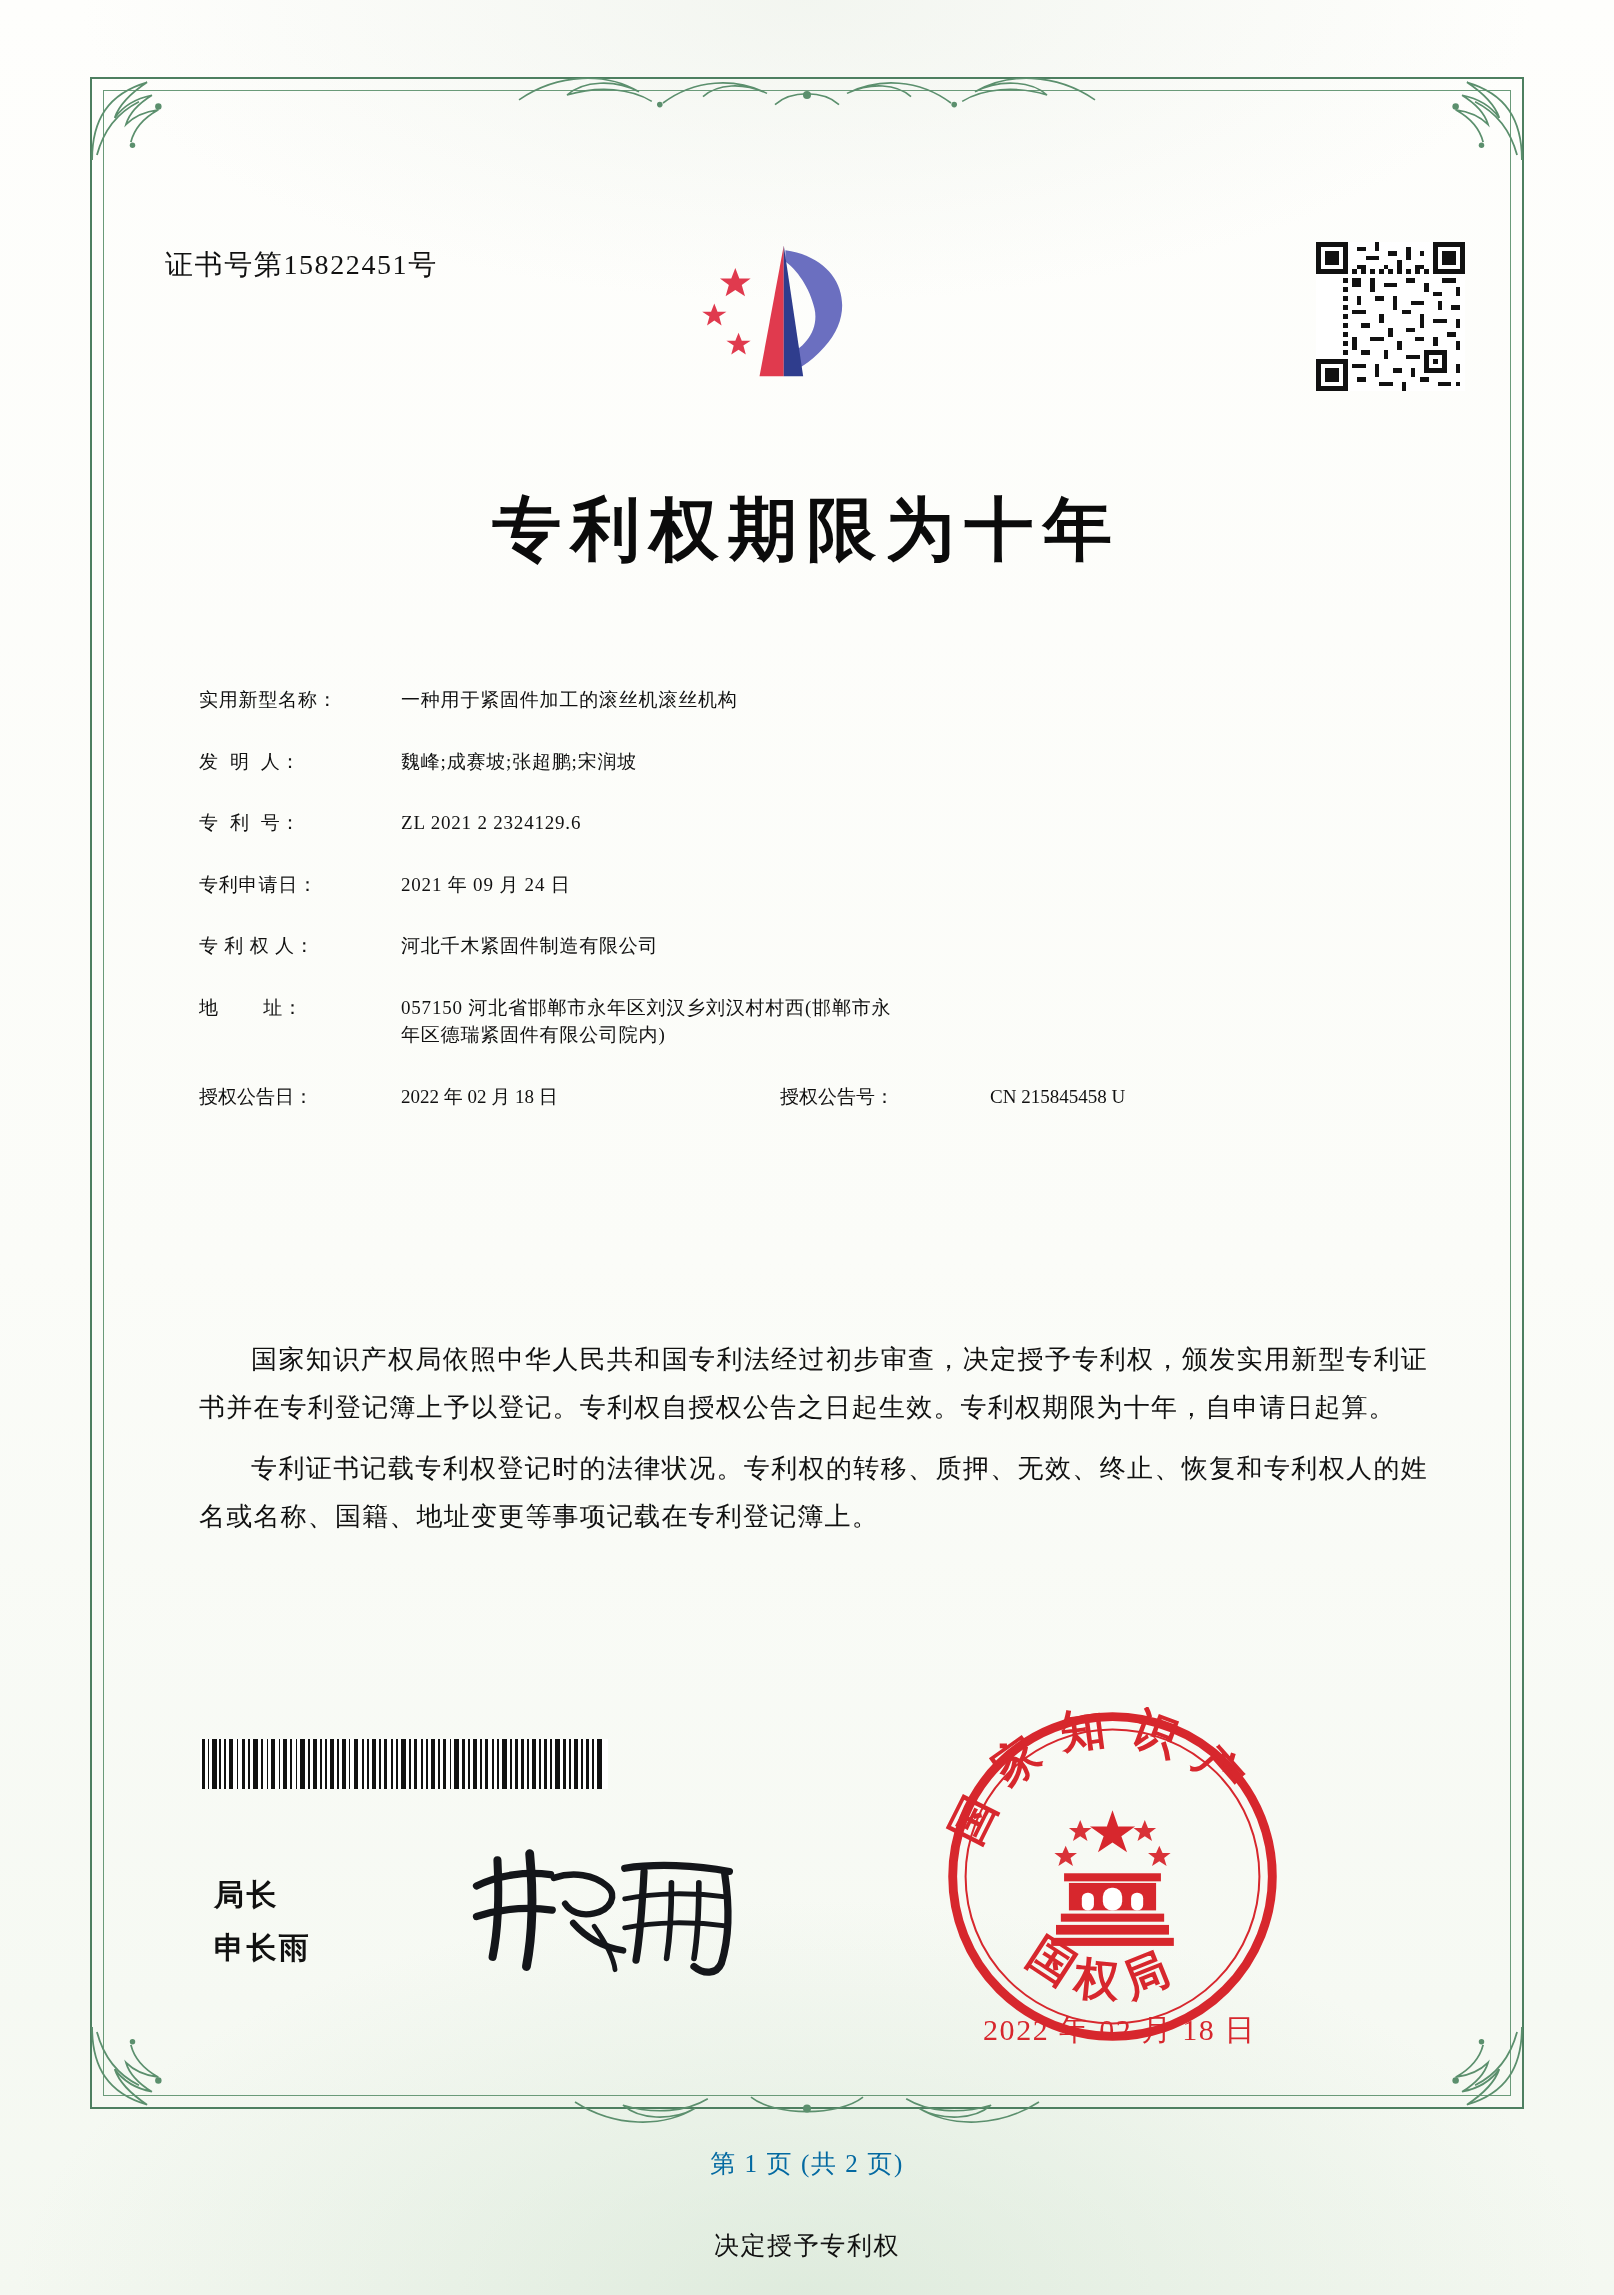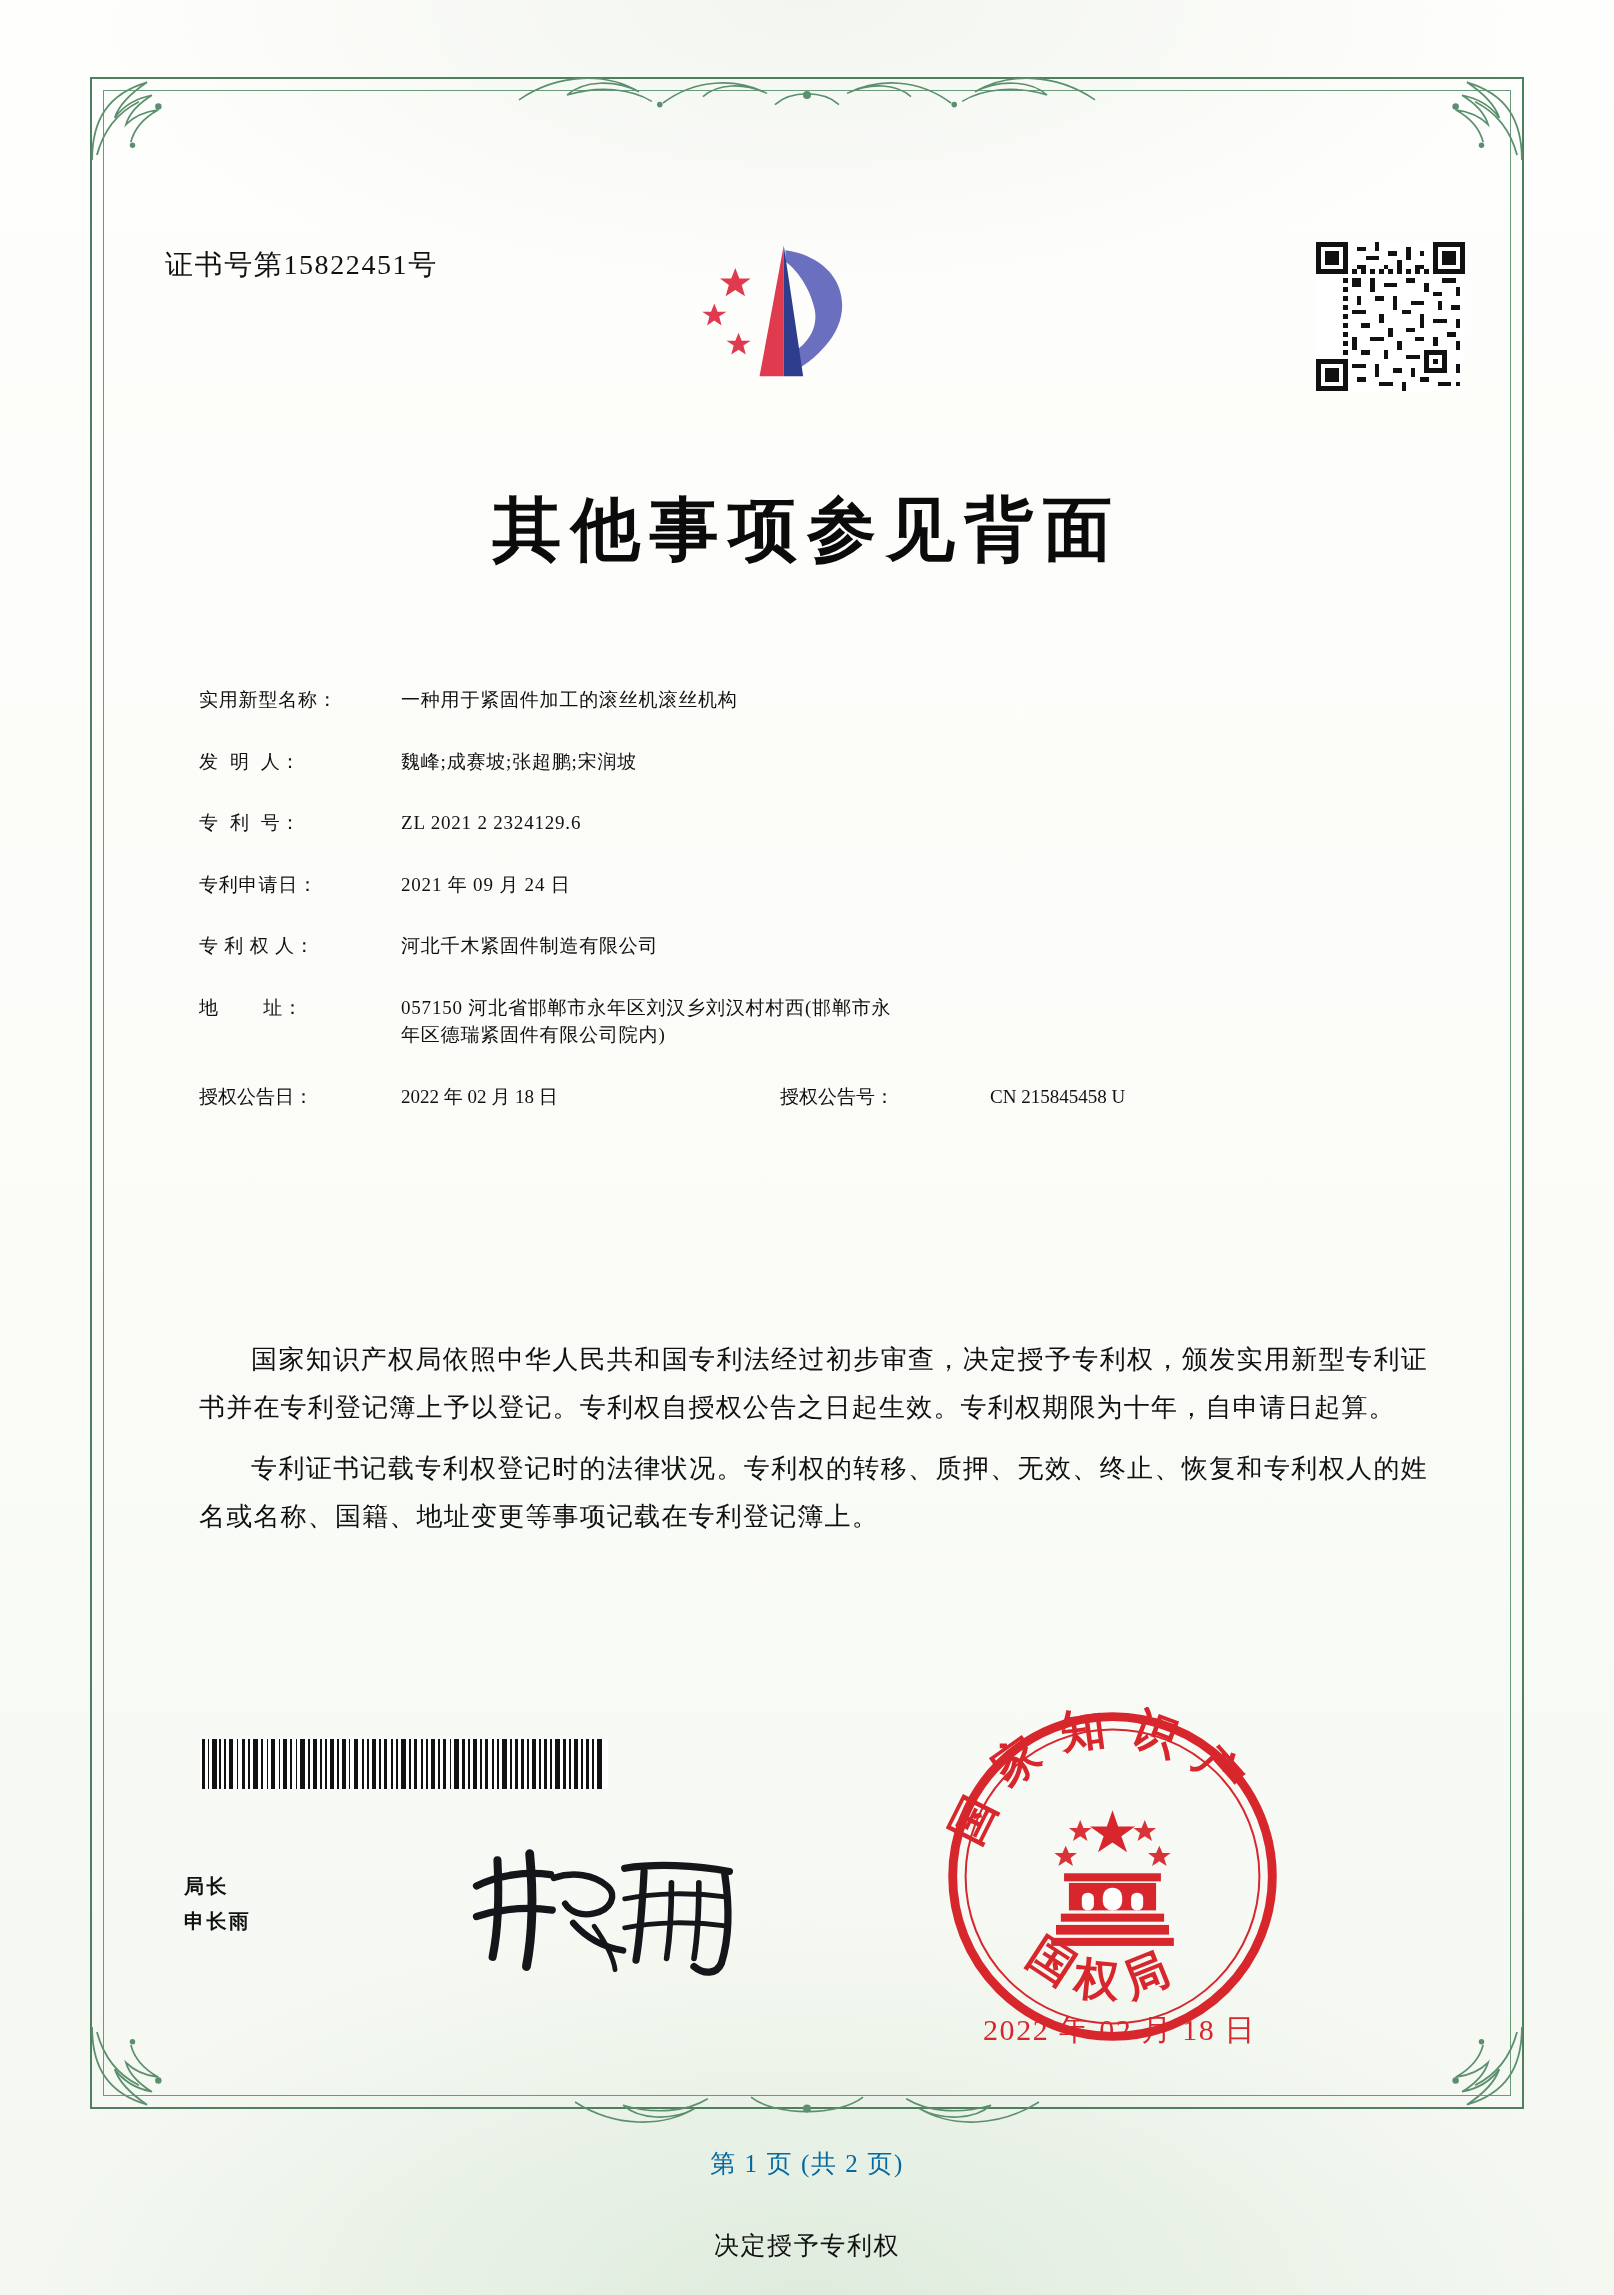--- a/index.html
+++ b/index.html
@@ -177,23 +177,23 @@
     left: 200px;
     top: 1739px;
     width: 408px;
     height: 50px;
   }
   .barcode svg { width:100%; height:100%; display:block; }
 
   
   .sig-labels {
     position: absolute;
-    left: 184px;
+    left: 214px;
     top: 1869px;
-    font-size: 20px;
+    font-size: 30px;
     line-height: 1.75;
     color: #111;
     letter-spacing: 2.4px;
     font-weight: 600;
   }
   .signature {
     position: absolute;
     left: 452px;
     top: 1836px;
     width: 339px;
@@ -423,21 +423,21 @@
         <rect x="9" y="30" width="2" height="1"></rect>
           <rect x="14" y="31" width="3" height="1"></rect>
         <rect x="19" y="31" width="1" height="2"></rect>
           <rect x="23" y="30" width="2" height="1"></rect>
         <rect x="27" y="31" width="3" height="1"></rect>
           <rect x="31" y="31" width="1" height="1"></rect>
       </g>
     </svg>
   </div>
 
-  <div class="title">其他事项参见背面</div>
+  <div class="title">专利权期限为十年</div>
 
   <div class="fields">
     <div class="field-row">
       <div class="field-label">实用新型名称：</div>
       <div class="field-value">一种用于紧固件加工的滚丝机滚丝机构</div>
     </div>
     <div class="field-row">
       <div class="field-label">发  明  人：</div>
       <div class="field-value">魏峰;成赛坡;张超鹏;宋润坡</div>
     </div>

